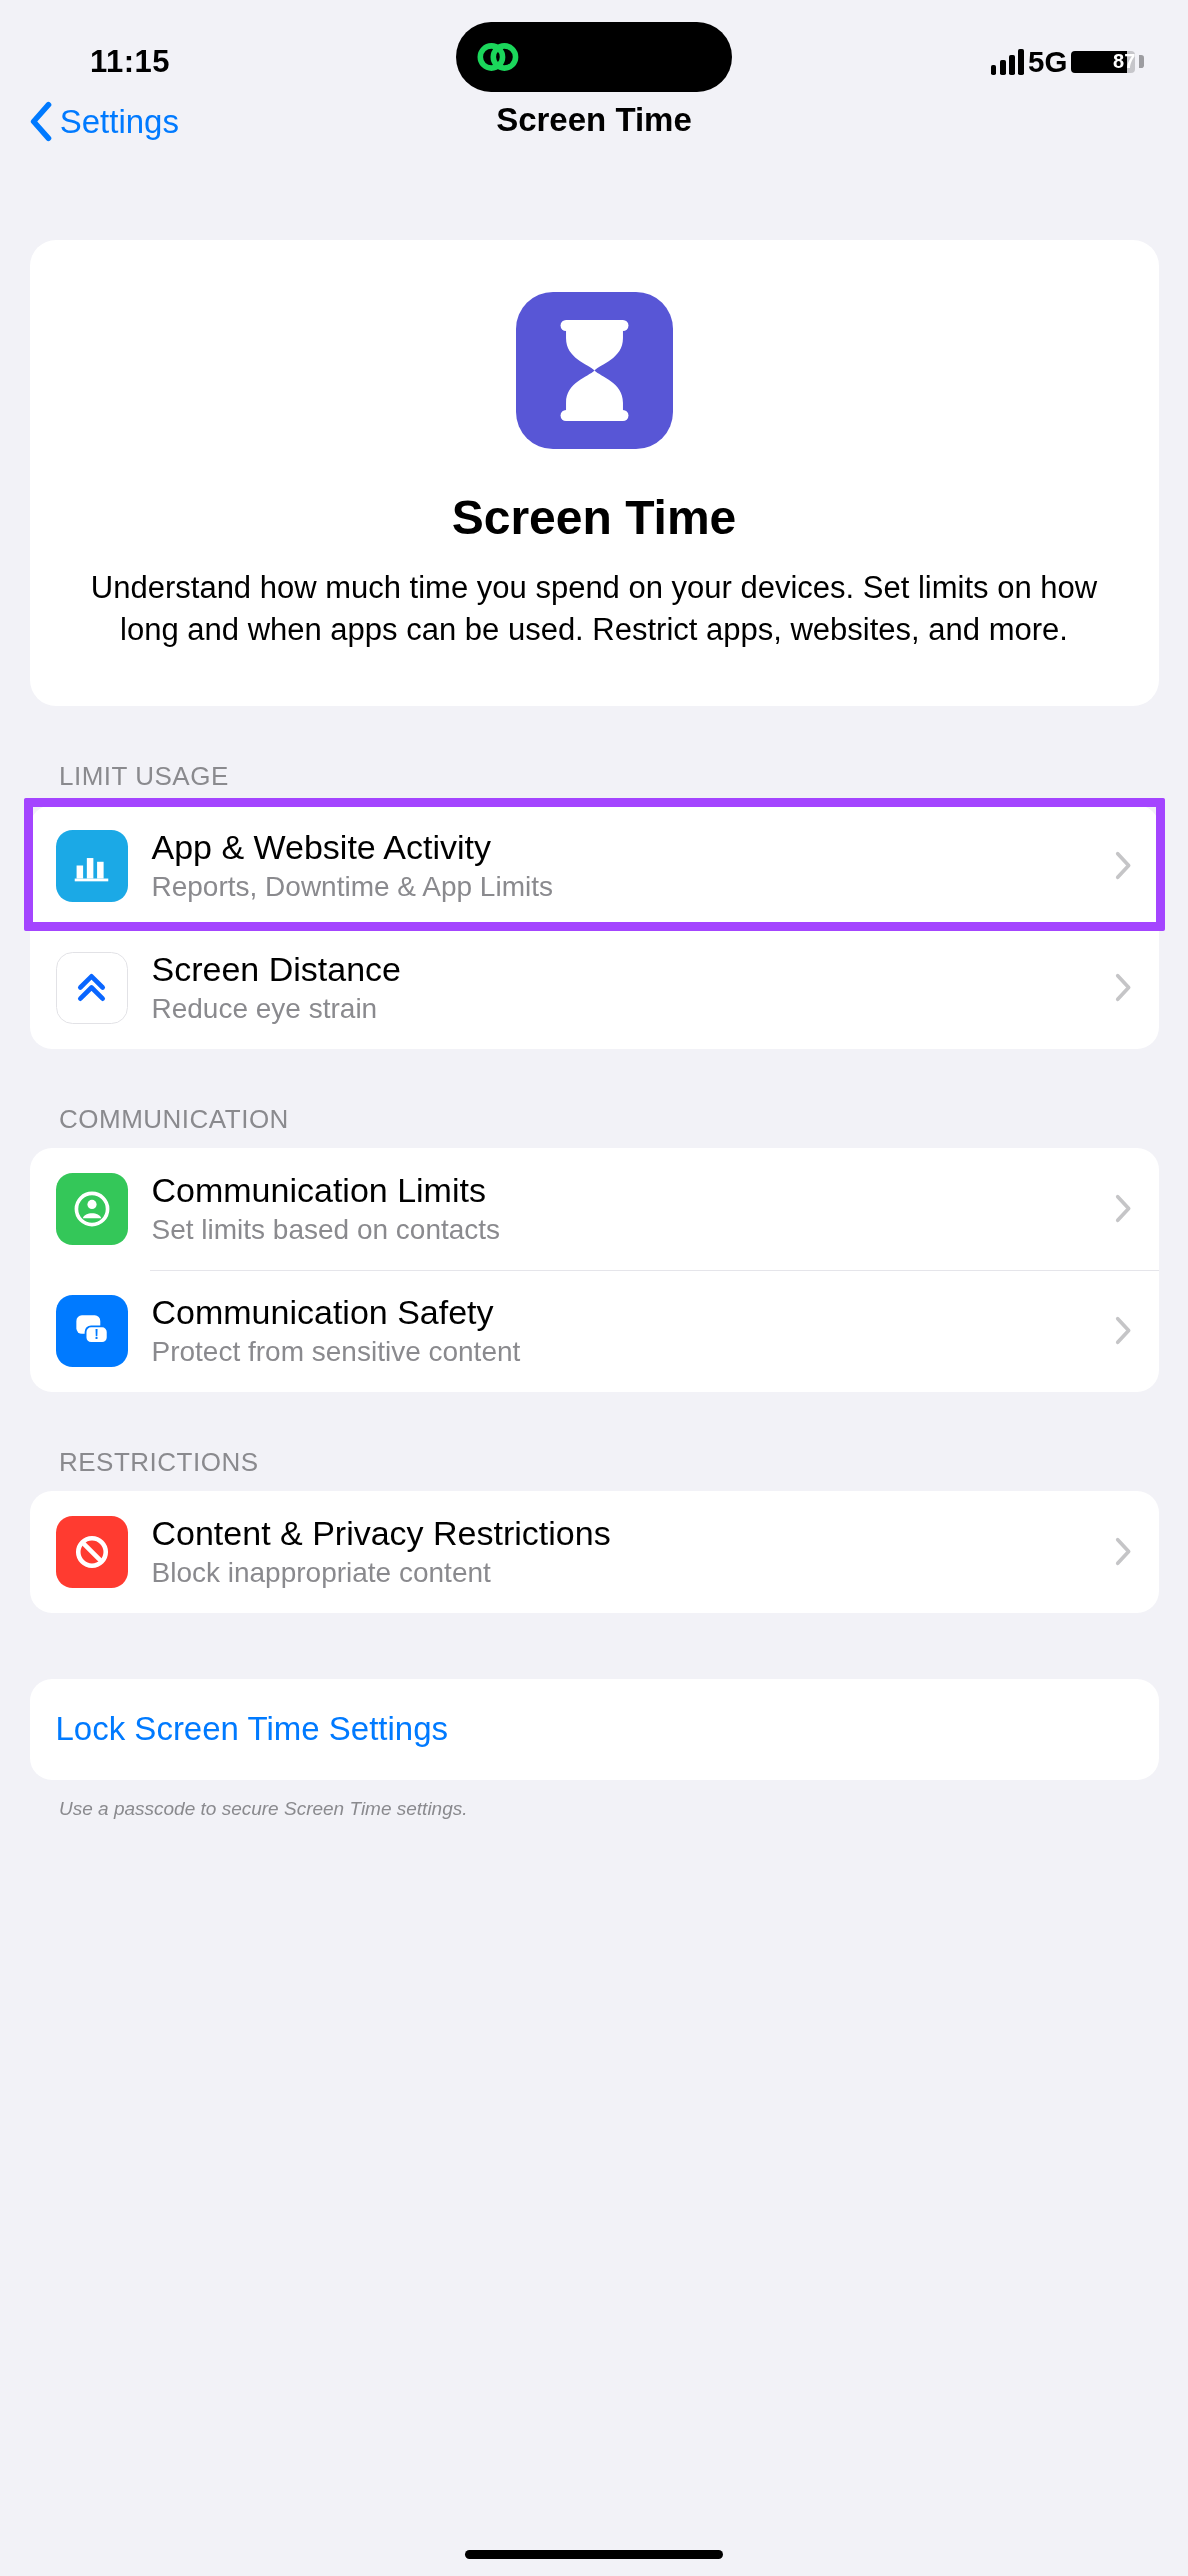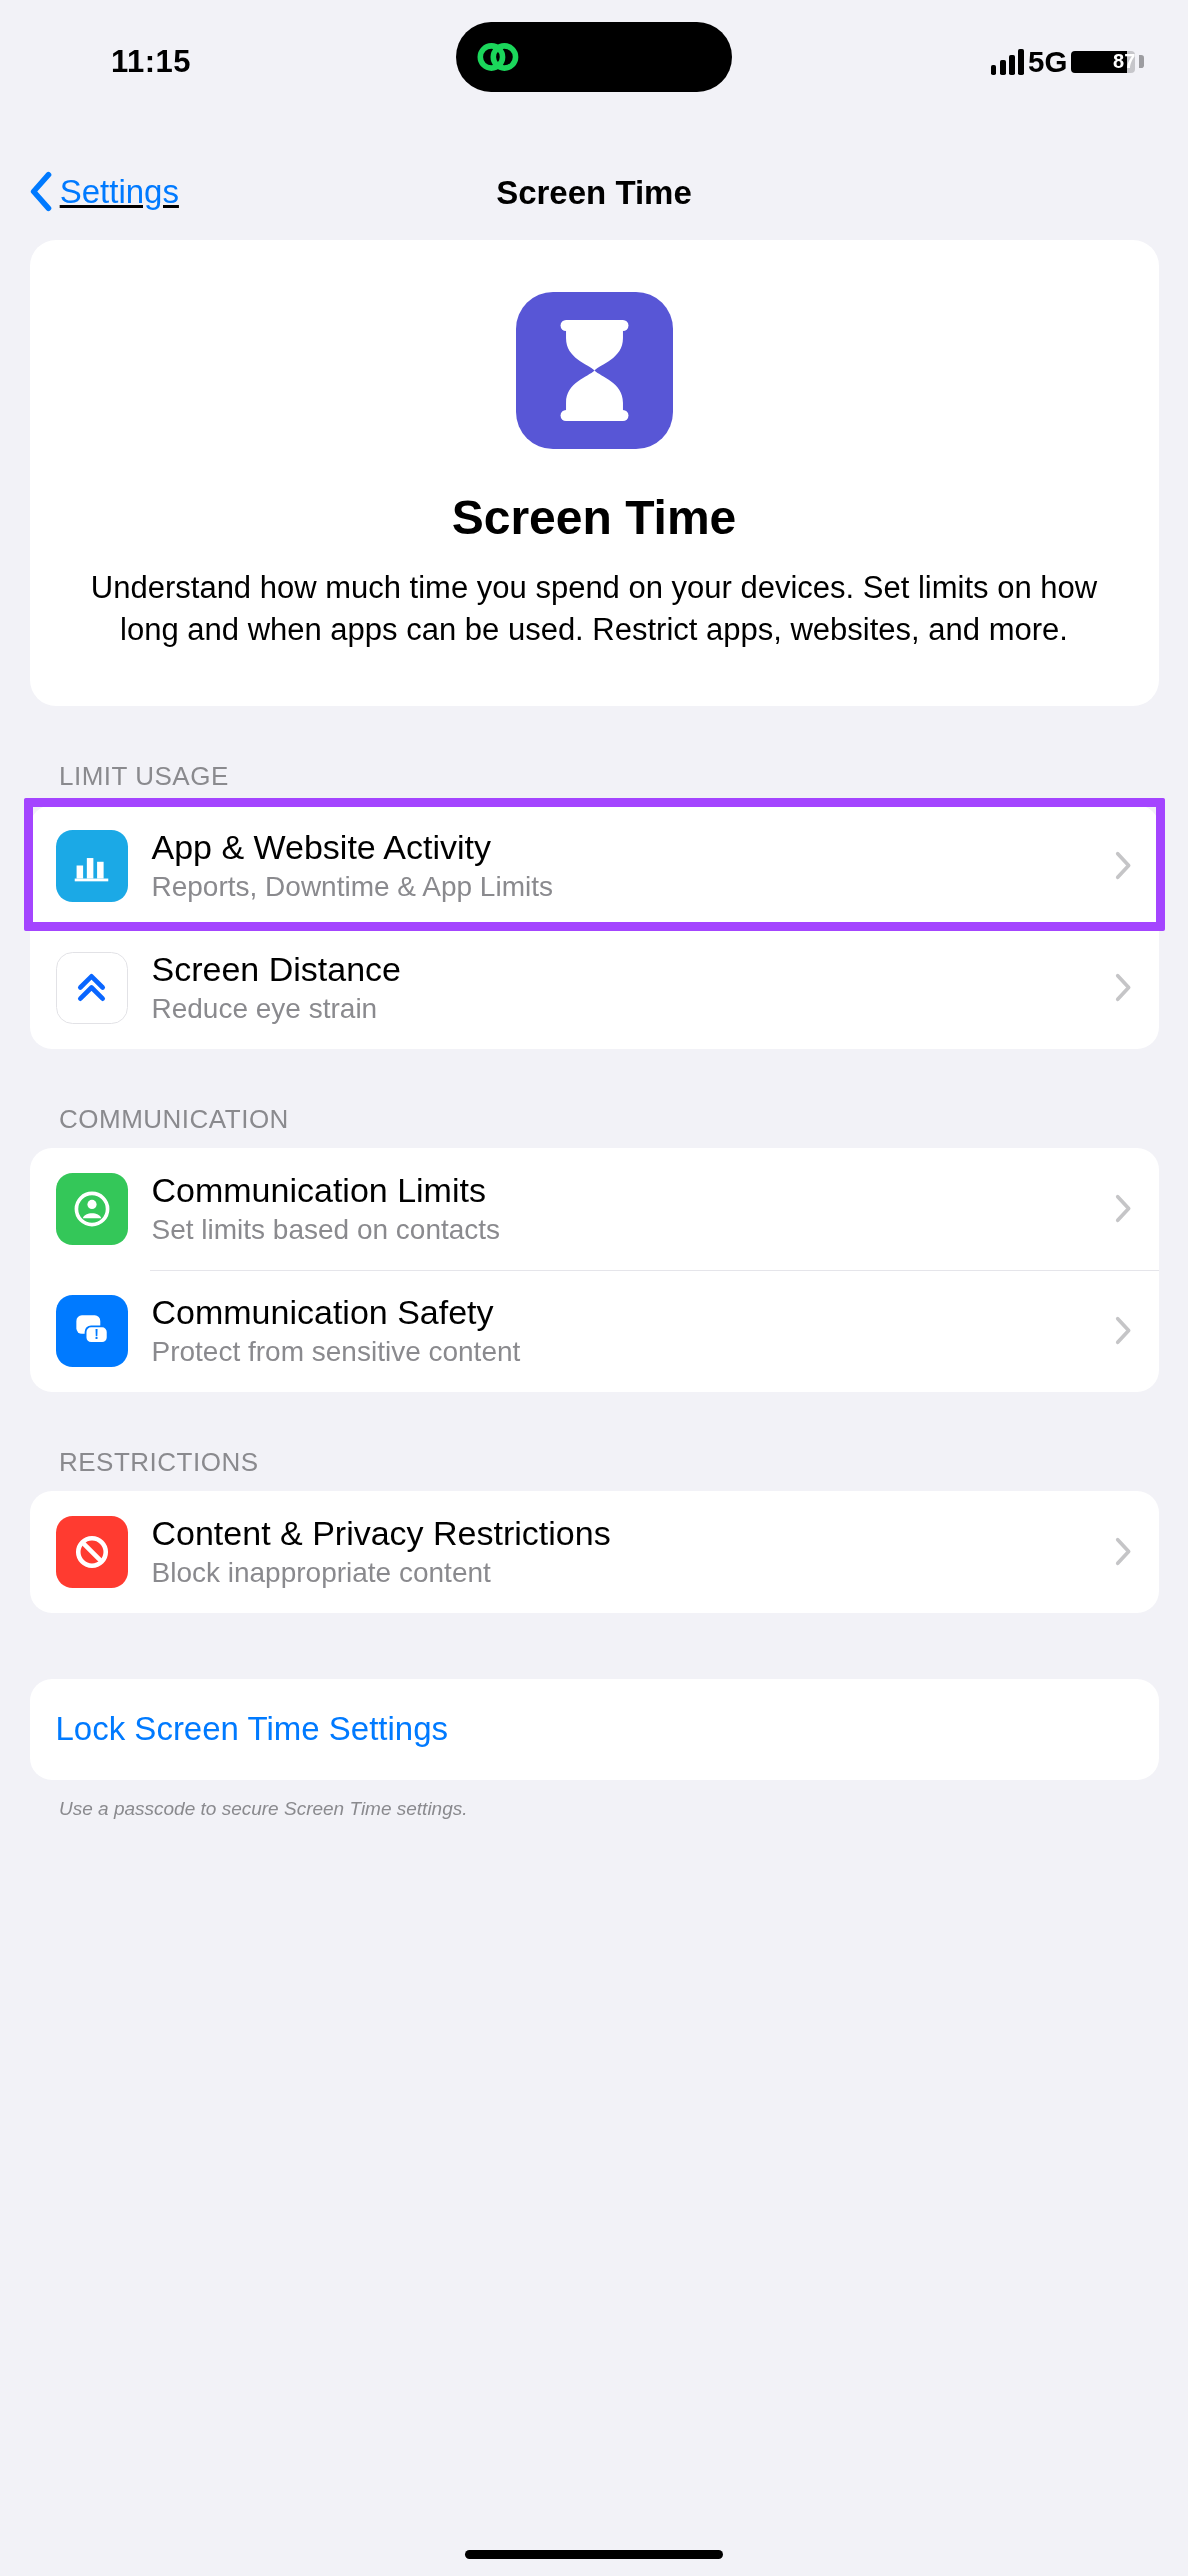--- a/index.html
+++ b/index.html
@@ -26,21 +26,21 @@
     font-family: -apple-system, "Helvetica Neue", Helvetica, Arial, sans-serif;
     font-size: 31px;
     color: var(--text);
     position: relative;
     overflow: hidden;
   }
 
   
   .status-bar {
     height: 101px;
-    padding: 22px 37px 0 37px;
+    padding: 22px 37px 0 16px;
     display:flex;
     align-items:center;
     justify-content:space-between;
   }
   .status-left {
     width: 276px;
     font-weight: 600;
     font-size: 31px;
     letter-spacing: 0.5px;
     padding-left: 74px;
@@ -78,22 +78,21 @@
     display:flex; align-items:center; justify-content:flex-end;
     font-size:20px; font-weight:700; color:#fff;
   }
   .battery-cap { width:4.6px; height:13px; background:rgba(0,0,0,0.35); border-radius: 0 2.8px 2.8px 0; }
 
   
   .nav-bar {
     height: 111px;
     position:relative;
     display:flex;
-    align-items:flex-end;
-    text-decoration:underline;
+    align-items:flex-start;
   }
   .back-btn {
     display:flex; align-items:center; gap:3.7px;
     color: var(--blue);
     font-size: 33px;
     padding-left: 28px;
     cursor:pointer;
   }
   .back-chevron svg { display:block; }
   .nav-title {

